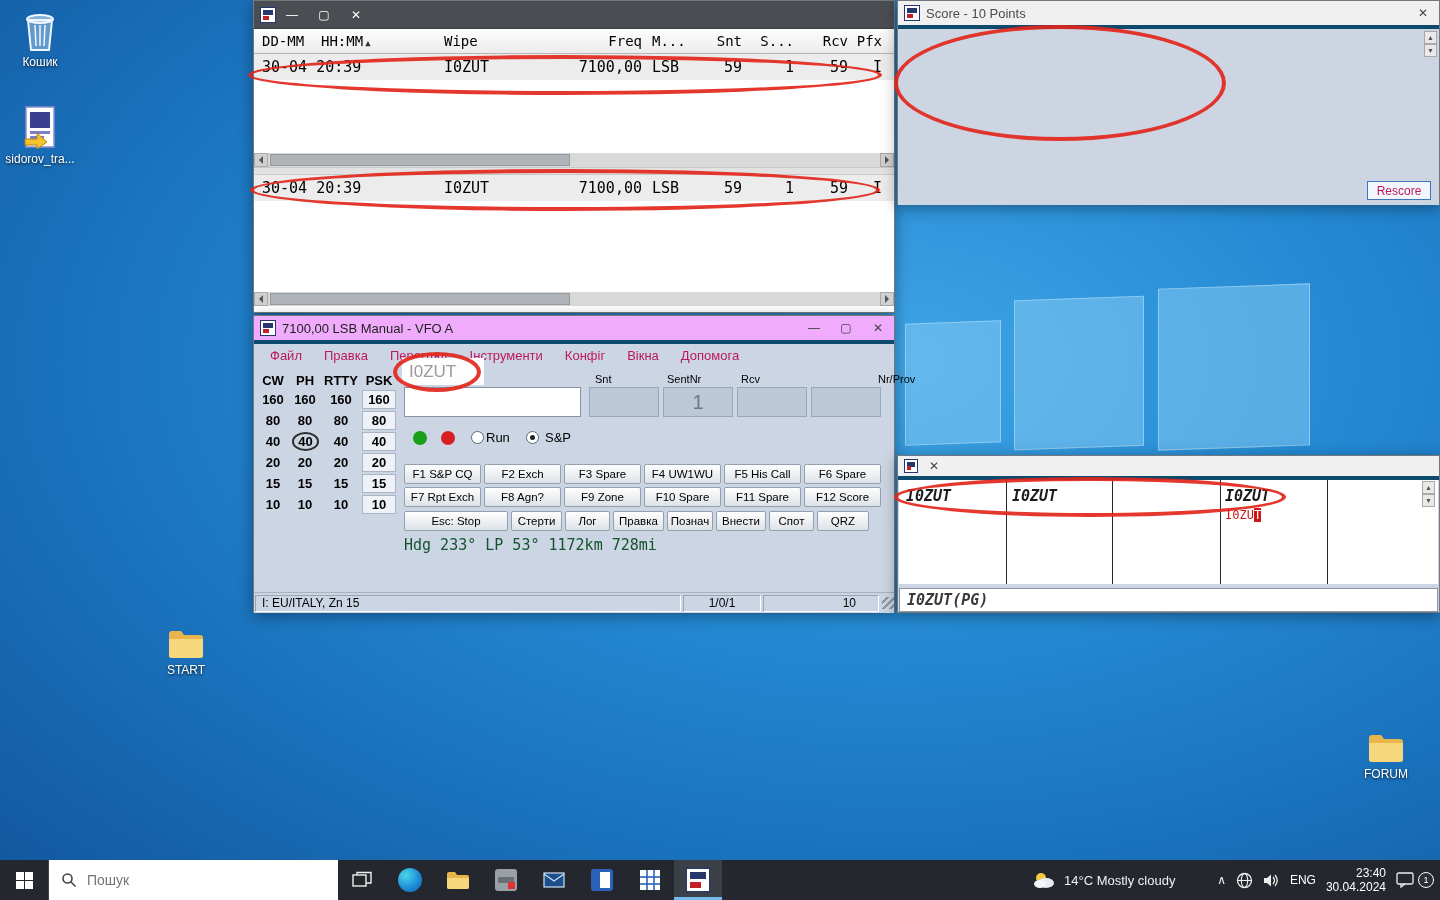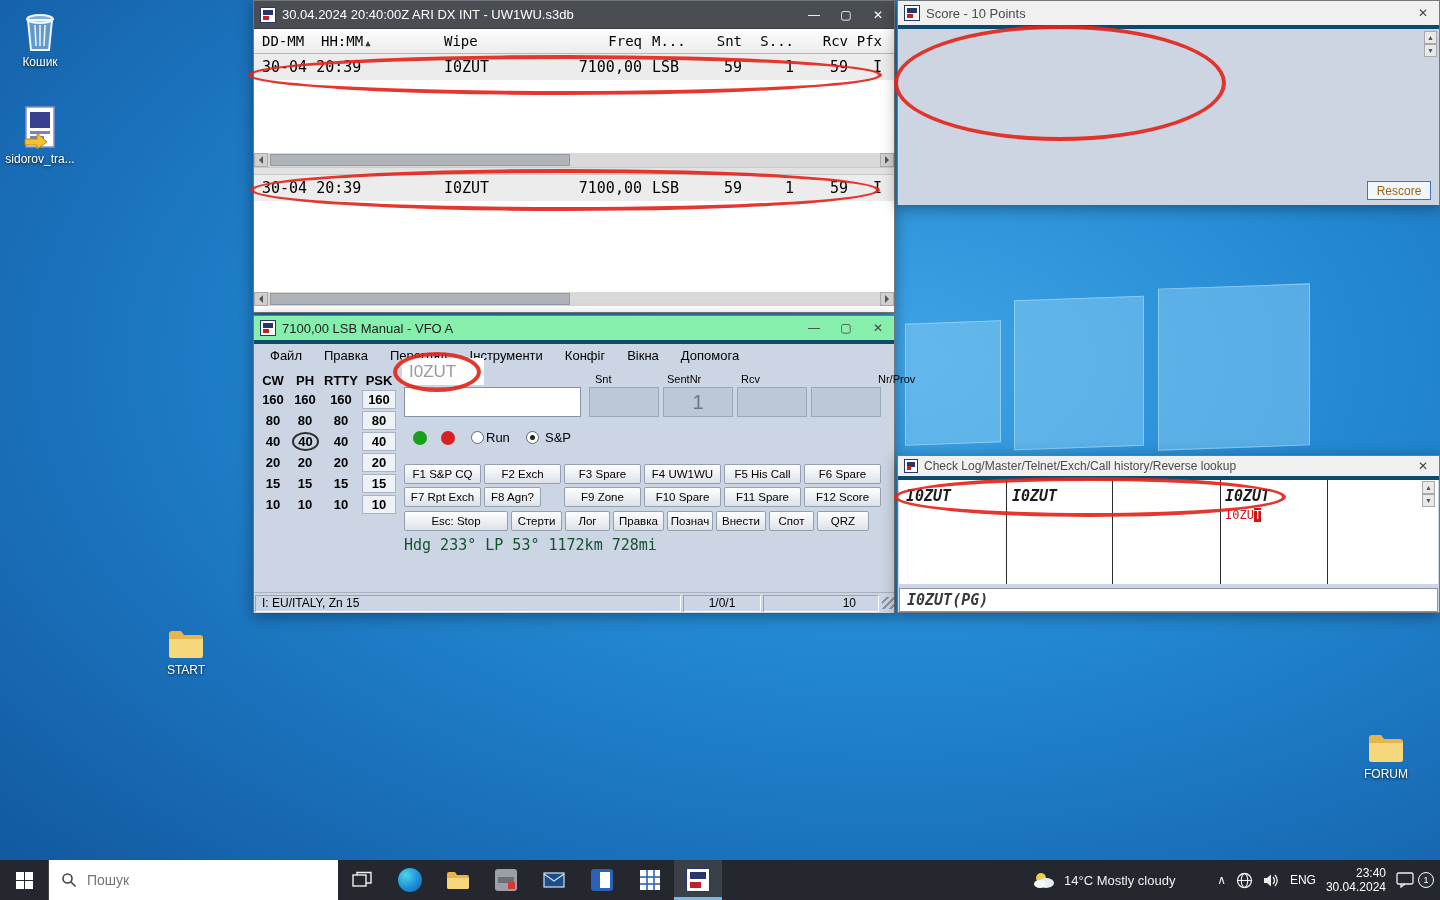--- a/index.html
+++ b/index.html
@@ -40,26 +40,26 @@
   .sb-left span  { border-right-color:#555; margin-left:-4px; }
   .sb-right span { border-left-color:#555; margin-right:-4px; }
   .sb-thumb { height:12px; background:#b0b3b8; border:1px solid #949aa2; margin-left:2px; }
   .splitter { height:8px; background:#e2e2e2; border-top:1px solid #c9c9c9; border-bottom:1px solid #c9c9c9; }
 
   
   #score-win { left:897px; top:0; width:543px; height:205px; }
   #score-body { position:relative; height:176px; background:#cdd5e3; }
   .score-line { font-family:"DejaVu Sans Mono",monospace; font-size:13px; line-height:15.5px; white-space:pre; color:#10131c; }
   #score-text { position:absolute; left:8px; top:6px; }
-  #rescore-btn { position:absolute; right:8px; bottom:5px; width:64px; height:19px; background:#f2f7fd; border:1px solid #3a76c4; font-size:12px; display:flex; align-items:center; justify-content:center; color:#a16207; }
+  #rescore-btn { position:absolute; right:8px; bottom:5px; width:64px; height:19px; background:#f2f7fd; border:1px solid #3a76c4; font-size:12px; display:flex; align-items:center; justify-content:center; color:#be185d; }
 
   
   #entry-win { left:253px; top:315px; width:642px; height:298px; background:#ccd5e3; }
   #entry-menubar { position:absolute; left:0; top:28px; height:22px; width:100%; display:flex; align-items:center; padding-left:5px; }
-  .menu-item { font-size:13px; color:#000000; padding:0 11px; }
+  .menu-item { font-size:13px; color:#be185d; padding:0 11px; }
   .bp-head, .bp-cell { position:absolute; text-align:center; font-size:13px; font-weight:bold; color:#000; height:19px; line-height:19px; }
   .bp-psk { background:#eef1f6; border:1px solid #aab4c4; line-height:17px; }
   .bp-ring { border:2px solid #2e2e2e; border-radius:50%; line-height:15px; }
   #ghost-call { position:absolute; left:148px; top:42px; width:82px; height:27px; background:#fdfdfd; color:#9b9b9b; font-size:17px; line-height:27px; padding-left:7px; z-index:3; }
   #call-input { position:absolute; left:150px; top:71px; width:177px; height:30px; background:#fff; border:1px solid #8494a6; font-family:"DejaVu Sans Mono",monospace; font-size:18px; padding:2px 6px; }
   .fld-label { position:absolute; top:57px; font-size:11px; color:#000; }
   .fld { position:absolute; top:71px; width:70px; height:30px; background:#bcc7d8; border:1px solid #9aa8bd; }
   #fld-sentnr { color:#6f7784; font-size:20px; text-align:center; line-height:28px; font-family:"Liberation Sans",sans-serif; }
   .dot { position:absolute; top:115px; width:14px; height:14px; border-radius:50%; }
   .radio { position:absolute; top:115px; width:13px; height:13px; border-radius:50%; background:#fff; border:1px solid #5a6a7a; }
@@ -146,21 +146,20 @@
     <svg width="38" height="32" viewBox="0 0 38 32" class="foldersvg">
       <path d="M2 6 Q2 3 5 3 L14 3 L17 7 L33 7 Q36 7 36 10 L36 27 Q36 30 33 30 L5 30 Q2 30 2 27 Z" fill="#e8b54b"></path>
       <path d="M2 11 L36 11 L36 27 Q36 30 33 30 L5 30 Q2 30 2 27 Z" fill="#f7d77c"></path>
     </svg>
     <div class="dlabel">FORUM</div>
   </div>
 
   <div class="win" id="log-win">
     <div class="tbar dark">
       <span class="appicon"></span>
-      <span class="t-title">30.04.2024 20:40:00Z  ARI DX INT - UW1WU.s3db</span>
       <span class="t-btn">—</span>
       <span class="t-btn">▢</span>
       <span class="t-btn">✕</span>
     </div>
     <div class="log-head">
       <span class="lc lc1"><span>DD-MM  HH:MM</span><span class="sortarrow">▲</span></span>
       <span class="lc lc2">Wipe</span>
       <span class="lc lc3">Freq</span>
       <span class="lc lc4">M...</span>
       <span class="lc lc5">Snt</span>
@@ -220,21 +219,21 @@
     <div id="score-body">
       <div class="spinner">
         <div class="spin-btn">▲</div>
         <div class="spin-btn">▼</div>
       </div>
       <div id="rescore-btn">Rescore</div>
     </div>
   </div>
 
   <div class="win" id="entry-win" style="position:absolute;">
-    <div class="tbar" style="background:#86efac;">
+    <div class="tbar" style="background:#f0abfc;">
       <span class="appicon"></span>
       <span class="t-title" style="color:#222;">7100,00 LSB Manual - VFO A</span>
       <span class="t-btn">—</span>
       <span class="t-btn">▢</span>
       <span class="t-btn">✕</span>
     </div>
     <div id="entry-menubar">
       <span class="menu-item">Файл</span>
       <span class="menu-item">Правка</span>
       <span class="menu-item">Перегляд</span>
@@ -298,21 +297,21 @@
     <div class="radio sel" style="left:272px;"></div>
     <div class="radio-label" style="left:291px;">S&amp;P</div>
 
     <div class="btn" style="left:150px;top:148px;width:77px;">F1 S&amp;P CQ</div>
     <div class="btn" style="left:230px;top:148px;width:77px;">F2 Exch</div>
     <div class="btn" style="left:310px;top:148px;width:77px;">F3 Spare</div>
     <div class="btn" style="left:390px;top:148px;width:77px;">F4 UW1WU</div>
     <div class="btn" style="left:470px;top:148px;width:77px;">F5 His Call</div>
     <div class="btn" style="left:550px;top:148px;width:77px;">F6 Spare</div>
     <div class="btn" style="left:150px;top:171px;width:77px;">F7 Rpt Exch</div>
-    <div class="btn" style="left:230px;top:171px;width:57px;">F8 Agn?</div>
+    <div class="btn" style="left:230px;top:171px;width:77px;">F8 Agn?</div>
     <div class="btn" style="left:310px;top:171px;width:77px;">F9 Zone</div>
     <div class="btn" style="left:390px;top:171px;width:77px;">F10 Spare</div>
     <div class="btn" style="left:470px;top:171px;width:77px;">F11 Spare</div>
     <div class="btn" style="left:550px;top:171px;width:77px;">F12 Score</div>
 
     <div class="btn" style="left:150px;top:195px;width:104px;">Esc: Stop</div>
     <div class="btn" style="left:257px;top:195px;width:51px;">Стерти</div>
     <div class="btn" style="left:311px;top:195px;width:45px;">Лог</div>
     <div class="btn" style="left:359px;top:195px;width:51px;">Правка</div>
     <div class="btn" style="left:413px;top:195px;width:46px;">Познач</div>
@@ -332,21 +331,20 @@
       <div class="seg" style="flex:1;justify-content:flex-end;padding-right:22px;">
           <span>10</span>
         </div>
       <div class="grip"></div>
     </div>
   </div>
 
   <div class="win" id="check-win">
     <div class="tbar small">
       <span class="appicon" style="width:14px;height:14px;"></span>
-      <span class="t-title" style="font-size:12px;">Check Log/Master/Telnet/Exch/Call history/Reverse lookup</span>
       <span class="t-btn">✕</span>
     </div>
     <div id="check-grid">
       <div class="vline" style="left:107px;"></div>
       <div class="vline" style="left:213px;"></div>
       <div class="vline" style="left:321px;"></div>
       <div class="vline" style="left:428px;"></div>
       <div class="check-cell" style="left:7px;">I0ZUT</div>
       <div class="check-cell" style="left:113px;">I0ZUT</div>
       <div class="check-cell" style="left:326px;">I0ZUT</div>

